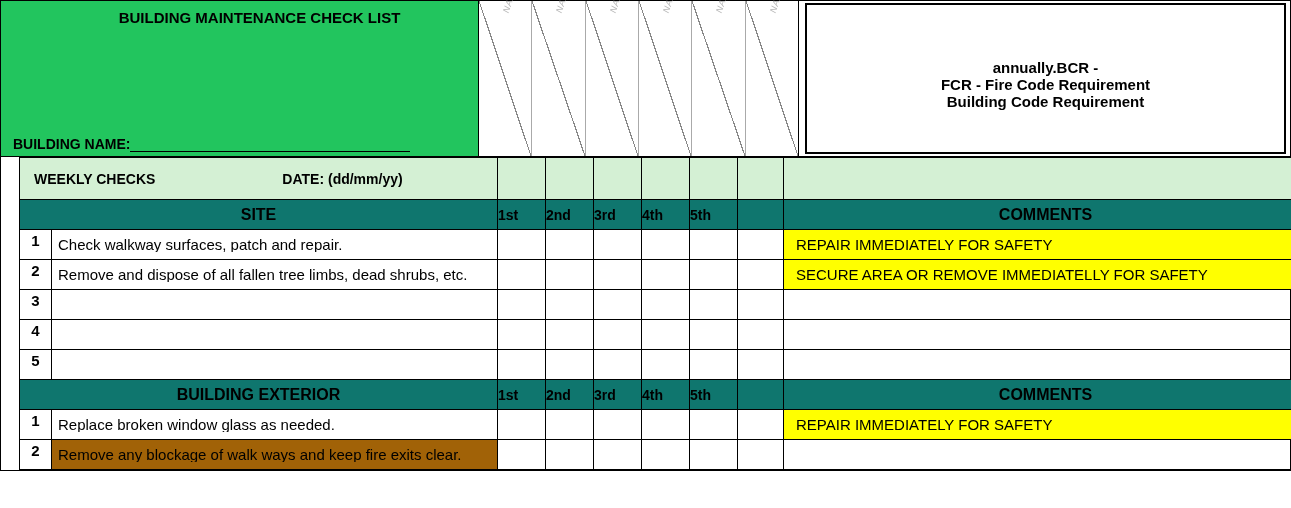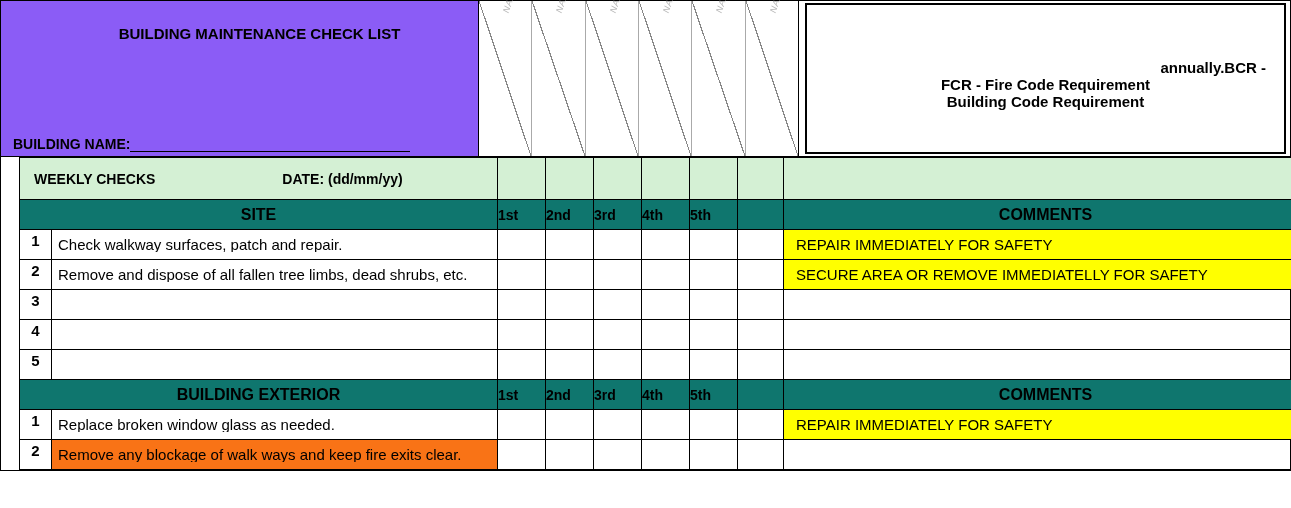--- a/index.html
+++ b/index.html
@@ -14,26 +14,26 @@
     width: 1291px;
     border: 1px solid #000;
   }
   .top-row {
     display: flex;
     height: 156px;
     border-bottom: 1px solid #000;
   }
   .pink-header {
     width: 478px;
-    background: #8b5cf6;
+    background: #22c55e;
     border-right: 1px solid #000;
     display: flex;
     flex-direction: column;
     justify-content: space-between;
-    padding: 24px 12px 4px 12px;
+    padding: 8px 12px 4px 12px;
     font-weight: bold;
   }
   .title-text { font-size: 15px; text-align: center; padding-left: 40px;}
   .underline { display:inline-block; border-bottom: 1px solid #000; width: 280px; vertical-align: bottom; height: 14px;}
   .diag-area {
     display: flex;
     position: relative;
     width: 320px;
     border-right: 1px solid #000;
   }
@@ -66,21 +66,21 @@
     border: 2px solid #000;
     margin: 2px 4px 2px 6px;
     padding: 20px 18px 8px 18px;
     font-weight: bold;
     font-size: 15px;
     display:flex;
     flex-direction:column;
     justify-content:center;
   }
   .info-line1 { margin-bottom: 2px; }
-  .info-sp { display:flex; justify-content:flex-end;}
+  .info-sp { display:flex; justify-content:center;}
   .info-center { text-align:center; }
   table {
     width: 100%;
     border-collapse: collapse;
     table-layout: fixed;
     margin-left: 18px;
   }
   td, th {
     border: 1px solid #000;
     padding: 0;
@@ -89,21 +89,21 @@
   }
   .col-num { width: 32px; text-align:center; font-size:15px; vertical-align:top; padding-top:2px;}
   .col-desc { width: 446px; padding: 2px 6px; font-size:15px; }
   .col-week { width: 48px; text-align:center; font-size:15px; }
   .col-gap { width: 46px; }
   .col-comment { padding-left: 12px; font-size:15px; }
   .green-row td { background: #d4f0d4; }
   .grey-row td { background: #0f766e; }
   .section-hdr { text-align:center; font-size:16px; }
   .yellow { background: #ffff00; }
-  .pink-cell { background: #f97316; }
+  .pink-cell { background: #a16207; }
   .desc-wrap { overflow:hidden; line-height:1.05; max-height:30px; }
   .bold { font-weight:bold; }
 </style>
 </head>
 <body>
 
 <div class="container">
 
   <div class="top-row">
     <div class="pink-header">

